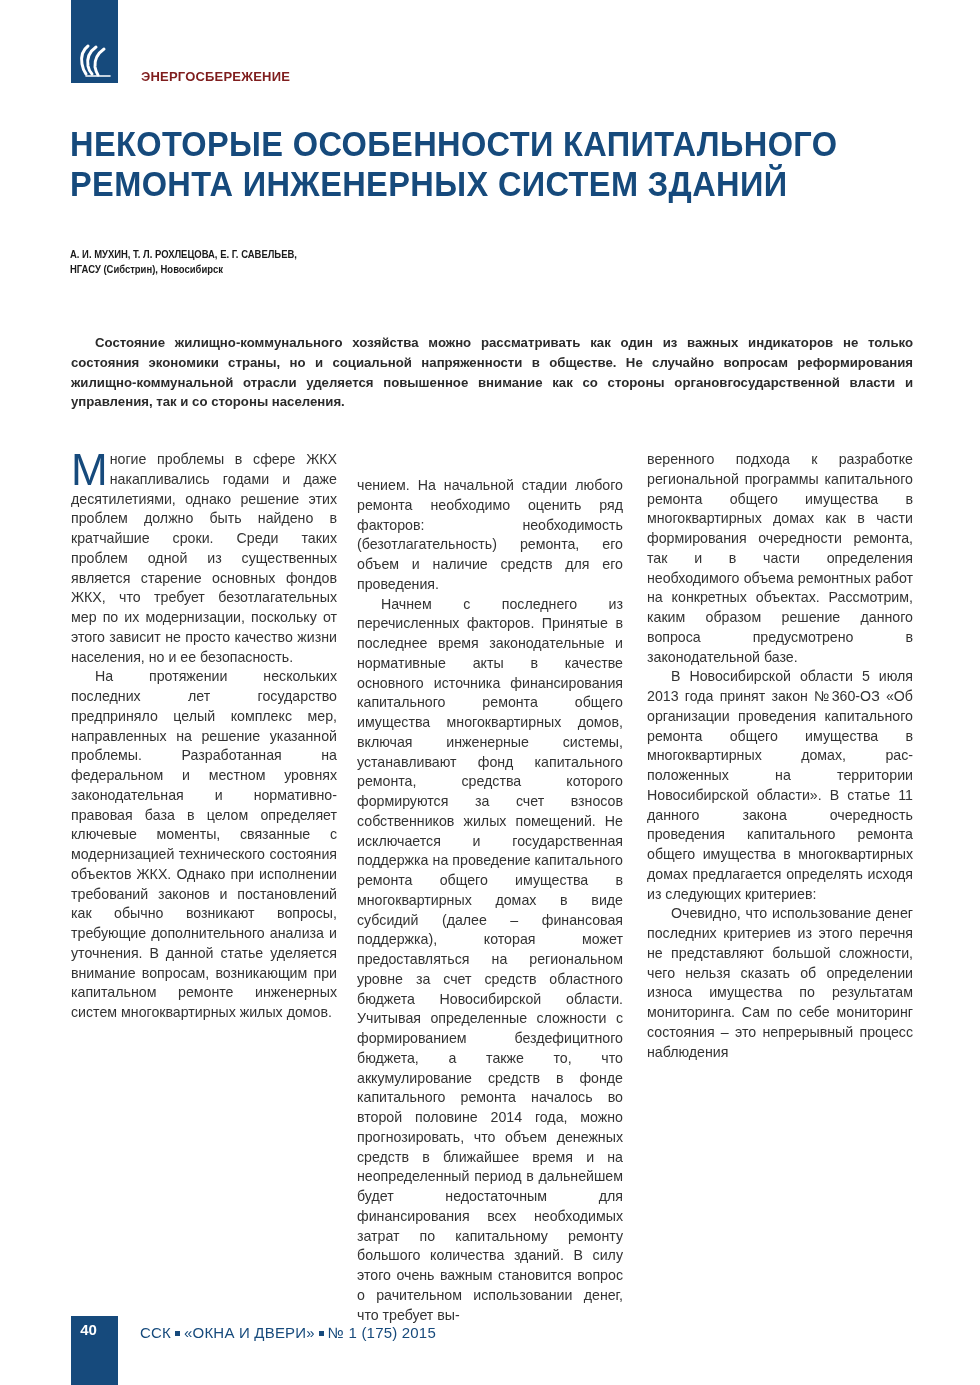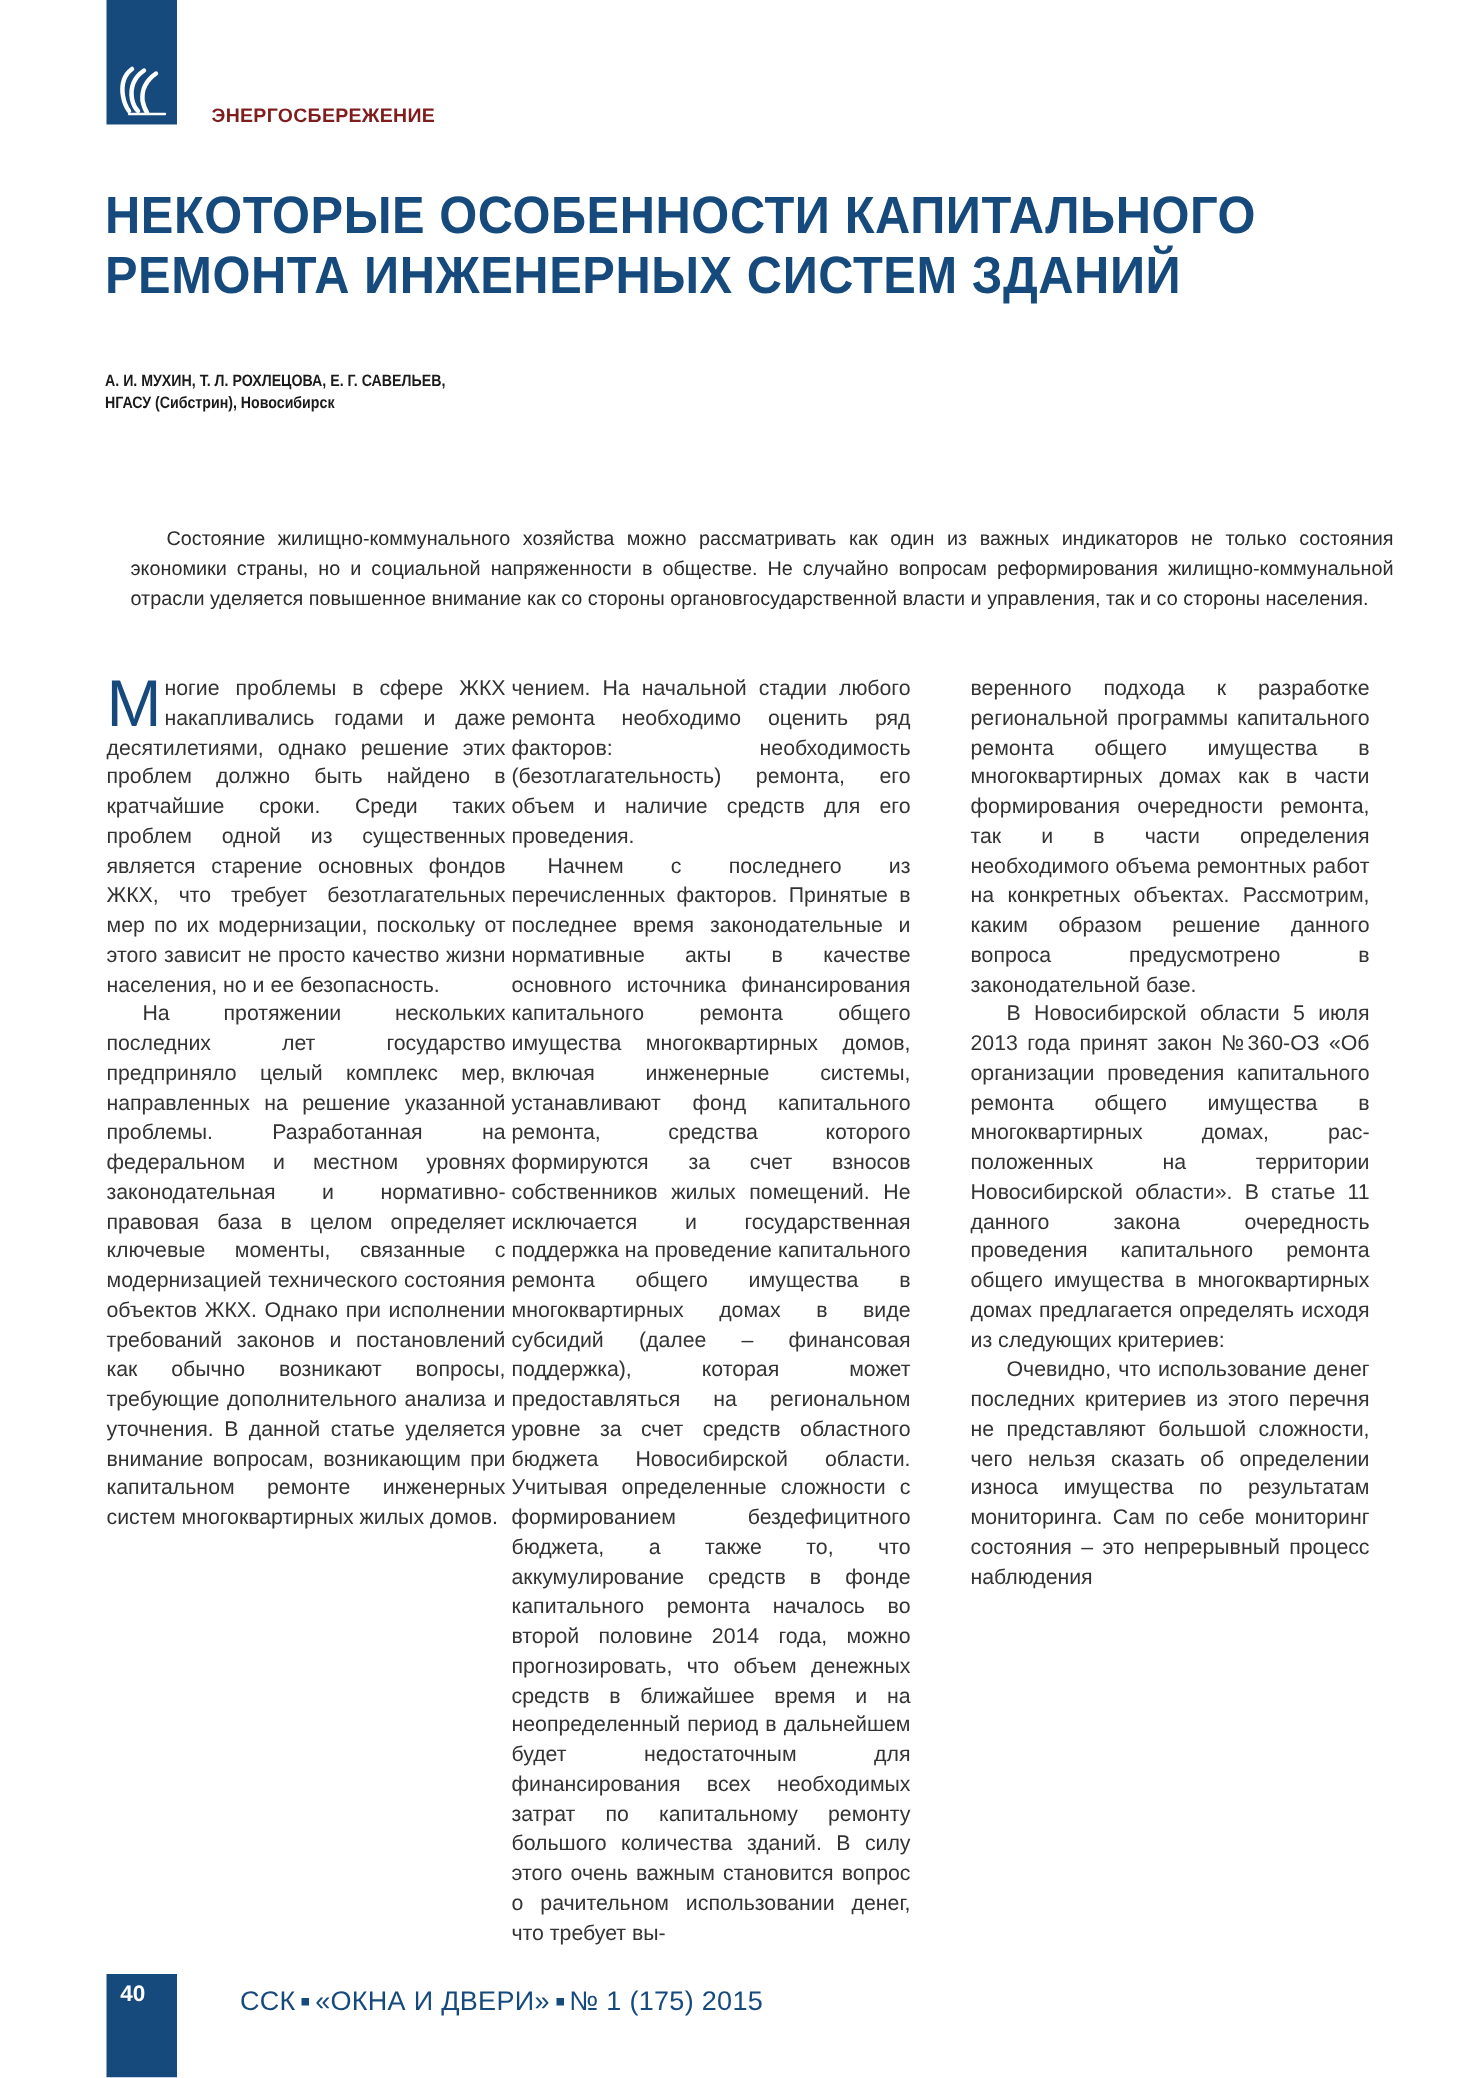--- a/index.html
+++ b/index.html
@@ -4,31 +4,31 @@
 <style>
   html, body { margin:0; padding:0; background:#ffffff; }
   body { width:980px; height:1385px; position:relative; overflow:hidden; font-family:"Liberation Sans", sans-serif; color:#2a2a2a; }
   .top-tab { position:absolute; left:71px; top:0; width:47px; height:83px; background:#164a7c; }
   .logo { position:absolute; left:74px; top:36px; width:42px; height:44px; }
   .section-label { position:absolute; left:141px; top:69px; font-size:13px; font-weight:bold; color:#7f1d1d; letter-spacing:0.2px; }
   .title { position:absolute; left:70px; top:124px; width:860px; margin:0; font-family:"Liberation Sans", sans-serif; font-weight:bold; font-size:35px; line-height:40px; color:#164a7c; letter-spacing:0.4px; transform:scaleX(0.93); transform-origin:left top; white-space:nowrap; }
   .title span { display:block; }
   .authors { position:absolute; left:70px; top:247px; font-size:11px; font-weight:bold; line-height:15px; color:#1a1a1a; transform:scaleX(0.86); transform-origin:left top; }
   .authors span { display:block; }
-  .abstract { position:absolute; left:71px; top:333px; width:842px; font-size:13.2px; font-weight:normal; line-height:19.8px; color:#2b2b2b; text-align:justify; text-indent:24px; margin:16px; }
+  .abstract { position:absolute; left:71px; top:333px; width:842px; font-size:13.2px; font-weight:bold; line-height:19.8px; color:#2b2b2b; text-align:justify; text-indent:24px; margin:0; }
   .col { position:absolute; top:450px; width:266px; font-size:14.2px; line-height:19.75px; color:#333; text-align:justify; }
   .col p { margin:0; text-indent:24px; }
   .col p.noindent { text-indent:0; }
   .col1 { left:71px; }
-  .col2 { left:341px; }
+  .col2 { left:357px;margin-top:26px; }
   .col3 { left:647px; }
   .dropcap { float:left; font-size:44px; line-height:36px; color:#164a7c; font-weight:normal; margin:2px 2px 0 0; padding:0; }
   .footer-tab { position:absolute; left:71px; top:1316px; width:47px; height:69px; background:#164a7c; }
   .page-num { position:absolute; left:71px; top:1321px; width:35px; text-align:center; color:#ffffff; font-weight:bold; font-size:15px; }
-  .footer-text { position:absolute; left:140px; top:1324px; font-size:18px; color:#164a7c; letter-spacing:0.2px;margin-left:20px; }
+  .footer-text { position:absolute; left:140px; top:1324px; font-size:15px; color:#164a7c; letter-spacing:0.2px; }
   .bullet { display:inline-block; width:5px; height:5px; background:#164a7c; margin:0 4px 2px 4px; vertical-align:middle; }
 </style>
 </head>
 <body>
 
 <div class="top-tab"></div>
 <svg class="logo" viewBox="0 0 42 44">
   <g fill="none" stroke="#ffffff" stroke-linecap="round">
     <path d="M14 10 Q6 16 8 28 Q9 34 12 38" stroke-width="3"></path>
     <path d="M22 11 Q12 18 14 30 Q15 35 18 38" stroke-width="3"></path>

